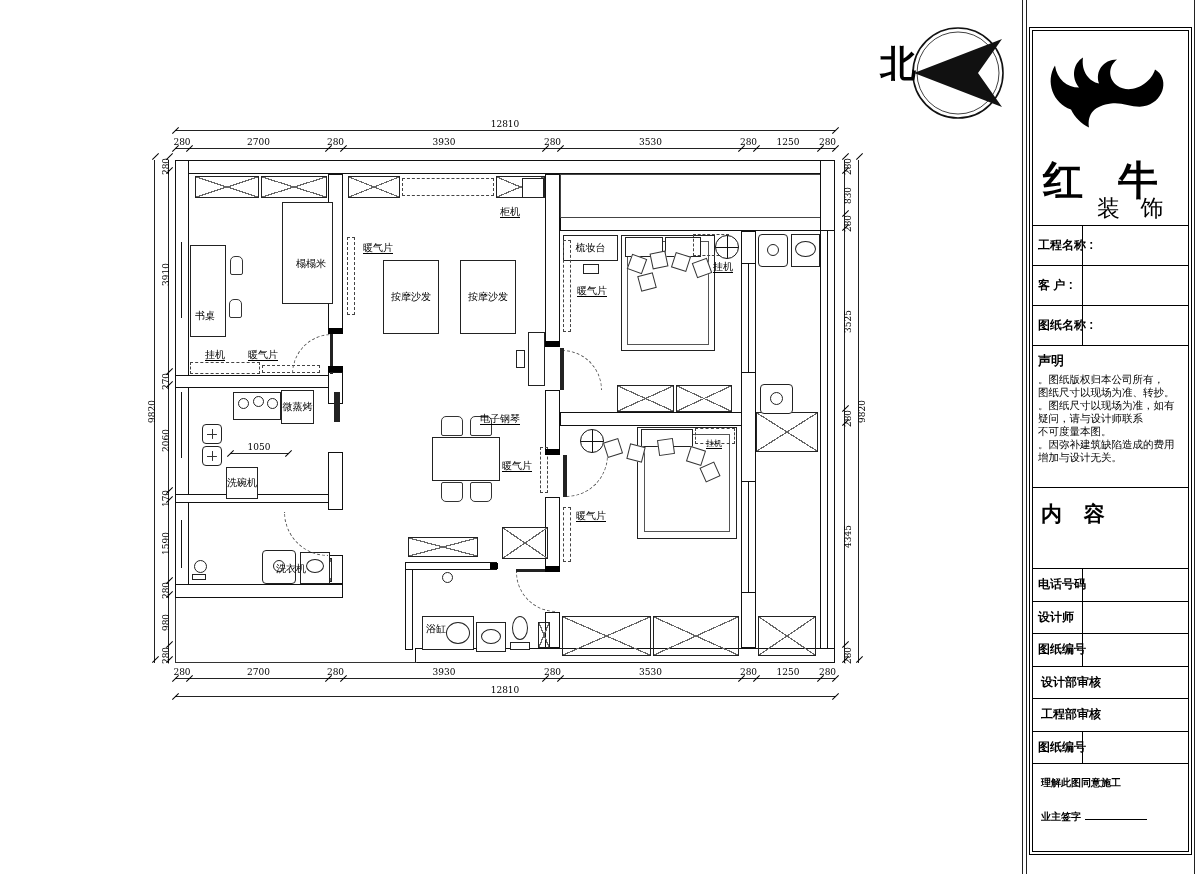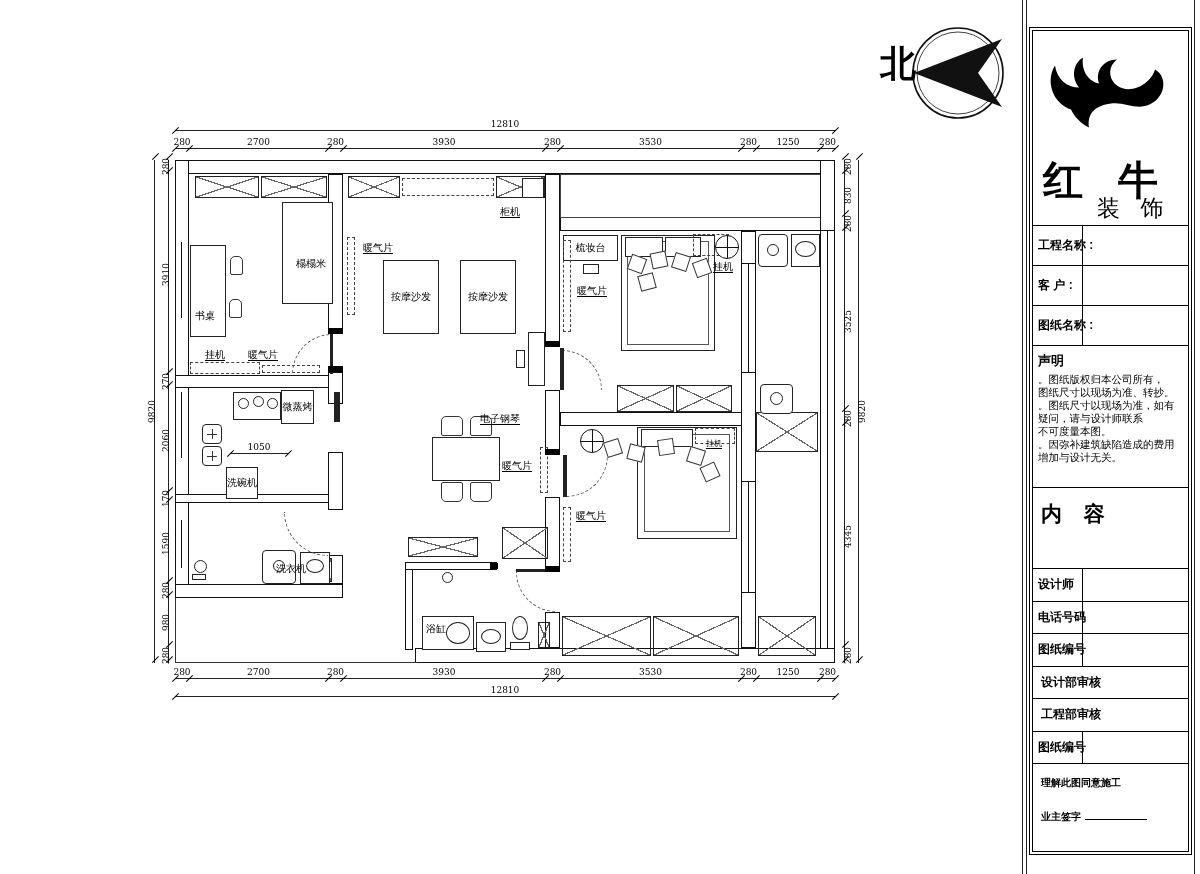--- a/index.html
+++ b/index.html
@@ -425,25 +425,25 @@
       <div class="si">。图纸尺寸以现场为准，如有
 疑问，请与设计师联系
 不可度量本图。</div>
       <div class="si">。因弥补建筑缺陷造成的费用
 增加与设计无关。</div>
     </div>
 
     <div id="tb-content" class="sec">内 容</div>
 
     <div class="rrow split">
+      <div class="rl">电话号码</div>
+      <div class="rv"></div>
+    </div>
+    <div class="rrow split">
       <div class="rl">设计师</div>
-      <div class="rv"></div>
-    </div>
-    <div class="rrow split">
-      <div class="rl">电话号码</div>
       <div class="rv"></div>
     </div>
     <div class="rrow split">
       <div class="rl">图纸编号</div>
       <div class="rv"></div>
     </div>
     <div class="rrow">
       <div class="rl">设计部审核</div>
       <div class="rv"></div>
     </div>

